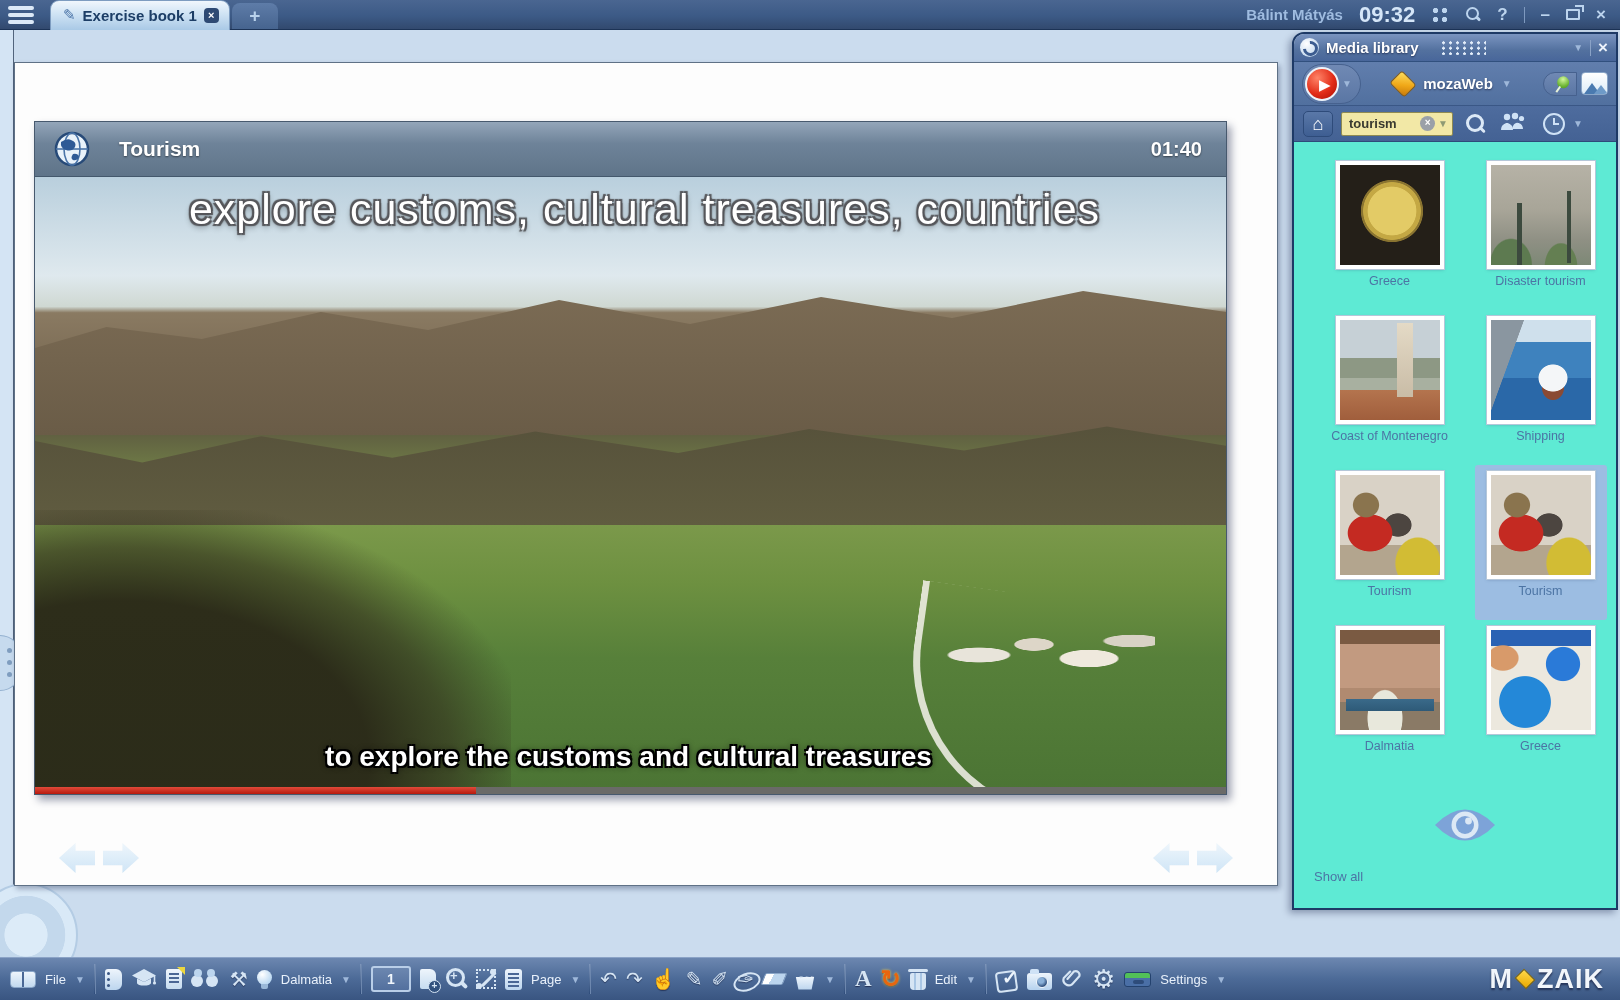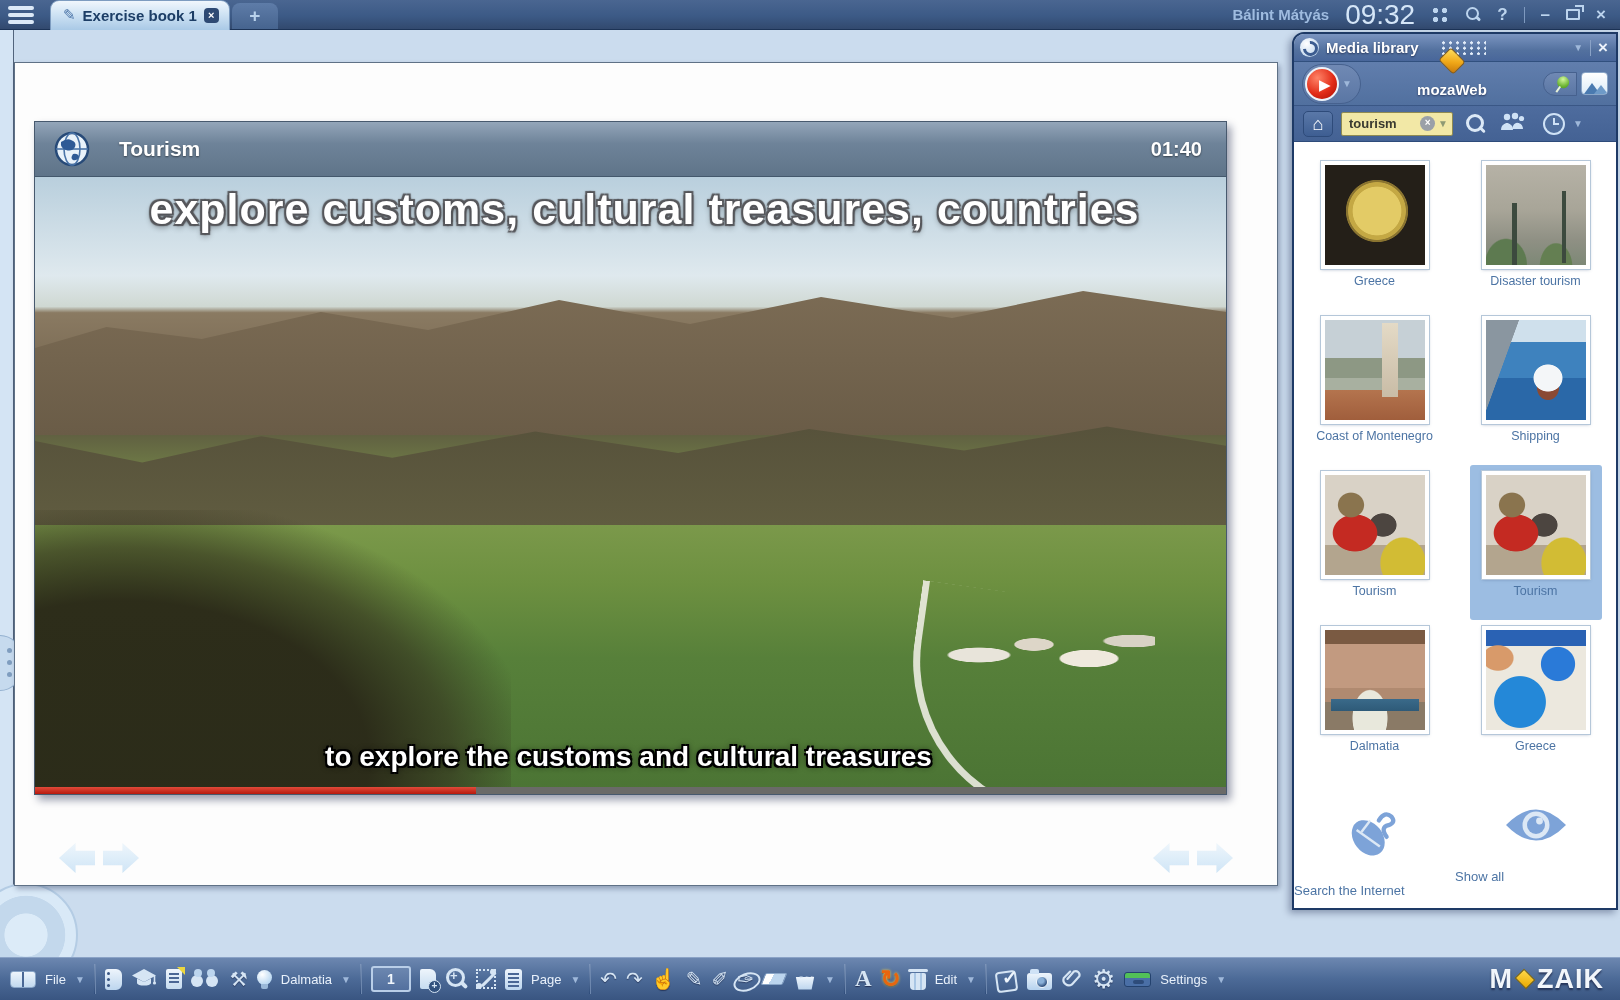--- a/index.html
+++ b/index.html
@@ -19,21 +19,21 @@
     border:1px solid #7d9cc0; border-bottom:none; border-radius:9px 9px 0 0; }
   .tab-title { font-size:15px; font-weight:bold; color:#1d3e66; }
   .tab-pencil { color:#4a74a8; font-size:15px; }
   .tab-close { width:15px; height:15px; border-radius:4px; background:#2e4a74; color:#fff;
     font-size:11px; font-weight:bold; text-align:center; line-height:14px; cursor:pointer; }
   .tab-plus { width:46px; height:26px; margin-left:2px; border-radius:8px 8px 0 0;
     background:linear-gradient(#5e7ca8,#46648f); color:#b9d2ec; font-size:19px; font-weight:bold;
     text-align:center; line-height:25px; align-self:flex-end; cursor:pointer; }
   .tb-right { margin-left:auto; display:flex; align-items:center; gap:16px; padding-right:14px; }
   .user-name { color:#9fbce0; font-size:15px; font-weight:bold; }
-  .clock { color:#d5e6f8; font-size:28px; font-weight:normal; }
+  .clock { color:#d5e6f8; font-size:22px; font-weight:bold; }
   .tbico { color:#bcd4ee; font-size:17px; font-weight:bold; cursor:pointer; line-height:1; }
   .dotgrid { width:18px; height:18px; background-image:radial-gradient(#bcd4ee 2.6px, transparent 2.9px);
     background-size:9px 9px; cursor:pointer; }
   .mag { position:relative; width:16px; height:16px; display:inline-block; cursor:pointer; }
   .mag::before { content:""; position:absolute; left:1px; top:0; width:9px; height:9px;
     border:2.5px solid #bcd4ee; border-radius:50%; }
   .mag::after { content:""; position:absolute; left:10px; top:10px; width:6px; height:3px;
     background:#bcd4ee; border-radius:2px; transform:rotate(45deg); }
   .vsep-t { width:1px; height:16px; background:#7e99bf; }
   .rest { position:relative; width:14px; height:11px; border:2px solid #bcd4ee; border-radius:1px; cursor:pointer; }
@@ -79,21 +79,21 @@
     background:radial-gradient(ellipse at 18% 88%, rgba(42,40,24,.95) 0 45%, rgba(52,50,30,.65) 60%, rgba(52,50,30,0) 75%); }
   .hamlet { position:absolute; right:6%; bottom:18%; width:220px; height:70px;
     background:
       radial-gradient(ellipse at 20% 60%, #e8e4da 0 12%, transparent 13%),
       radial-gradient(ellipse at 45% 45%, #ddd6c8 0 11%, transparent 12%),
       radial-gradient(ellipse at 70% 65%, #efe9dd 0 13%, transparent 14%),
       radial-gradient(ellipse at 90% 40%, #d8d2c4 0 10%, transparent 11%); }
   .road { position:absolute; right:-40px; bottom:-30px; width:360px; height:220px;
     border:7px solid rgba(245,243,235,.85); border-right:none; border-top:none; border-radius:0 0 0 160px; transform:rotate(8deg); }
   .overlay-title { position:absolute; left:0; right:0; top:8px; text-align:center;
-    font-size:43px; font-weight:bold; color:#fff; letter-spacing:1px;
+    font-size:43px; font-weight:normal; color:#fff; letter-spacing:1px;
     text-shadow:-2px -2px 1px #55565a, 2px -2px 1px #55565a, -2px 2px 1px #55565a, 2px 2px 1px #55565a, 0 3px 6px rgba(0,0,0,.45);margin-left:28px; }
   .subs { position:absolute; left:0; right:4px; bottom:18px; text-align:center; }
   .subs div { font-size:28px; font-weight:bold; color:#fff; line-height:38px;
     text-shadow:-2px -2px 0 #000, 2px -2px 0 #000, -2px 2px 0 #000, 2px 2px 0 #000, 0 0 7px #000; }
   .vprog { position:absolute; left:0; right:0; bottom:0; height:7px; background:#6a6a68; }
   .vprog-fill { height:100%; background:linear-gradient(#e04a3a,#b81a0e); }
 
   
   .nav { position:absolute; bottom:12px; display:flex; gap:8px; }
   .nav.left { left:44px; } .nav.right { right:44px; }
@@ -121,21 +121,21 @@
 
   .ml-rowA { height:44px; background:linear-gradient(#617ead,#51709f);
     border-bottom:1px solid #3a5786; display:flex; align-items:center; padding:0 8px; }
   .playpill { display:flex; align-items:center; gap:3px; background:linear-gradient(#7089b4,#5a76a4);
     border-radius:20px; padding:2px 8px 2px 2px; border:1px solid #46618e; cursor:pointer; }
   .playbtn { position:relative; width:34px; height:34px; border-radius:50%;
     background:radial-gradient(circle at 35% 30%, #ff8468, #e22c18 55%, #a80e04);
     border:2px solid #edf3fa; }
   .playbtn span { position:absolute; left:12px; top:7px; color:#fff; font-size:15px; }
   .dd { color:#9fb8da; font-size:10px; }
-  .ml-center { display:flex; align-items:center; gap:9px; margin:0 auto; cursor:pointer;flex-direction:column; }
+  .ml-center { display:flex; align-items:center; gap:9px; margin:0 auto; cursor:pointer; }
   .diam { width:22px; height:22px; border-radius:4px; transform:rotate(45deg) scale(.95,.8);
     background:linear-gradient(135deg,#ffdf5e,#f0a818 55%,#c87808); border:1px solid #8a5c10; }
   .mweb { font-size:15px; font-weight:bold; color:#fff; text-shadow:0 1px 2px rgba(0,0,30,.5); }
   .pinpill { display:flex; align-items:center; background:linear-gradient(#7089b4,#5a76a4);
     border-radius:16px 0 0 16px; padding:3px 6px 3px 10px; border:1px solid #46618e; cursor:pointer; }
   .pin { position:relative; width:16px; height:16px; transform:rotate(35deg); }
   .pin::before { content:""; position:absolute; left:2px; top:0; width:12px; height:12px; border-radius:50%;
     background:radial-gradient(circle at 35% 30%, #d2f89c, #6cb434 60%, #3f8818); }
   .pin::after { content:""; position:absolute; left:7px; top:11px; width:2px; height:7px; background:#e8f2d8; }
   .pic { position:relative; width:27px; height:23px; border-radius:4px; margin-left:4px; cursor:pointer;
@@ -157,21 +157,21 @@
   .searchbox .dd { color:#8f9a74; }
   .mag.lg { width:20px; height:20px; margin-left:4px; }
   .mag.lg::before { width:12px; height:12px; border-color:#dce9f7; border-width:3px; }
   .mag.lg::after { left:13px; top:14px; width:8px; background:#dce9f7; }
   .people { margin-left:6px; cursor:pointer; }
   .clk { position:relative; width:22px; height:22px; border-radius:50%; border:2.5px solid #cfe2f6;
     background:#51709f; margin-left:8px; cursor:pointer; }
   .clk::before { content:""; position:absolute; left:8px; top:3px; width:2px; height:7px; background:#cfe2f6; }
   .clk::after { content:""; position:absolute; left:8px; top:8px; width:6px; height:2px; background:#cfe2f6; }
 
-  .ml-body { flex:1; background:#ffffff; padding-top:13px; overflow:hidden; }
+  .ml-body { flex:1; background:#5eead4; padding-top:13px; overflow:hidden;padding-left:20px; }
   .grid { display:grid; grid-template-columns:1fr 1fr; grid-auto-rows:155px; justify-items:center; }
   .cell { width:132px; text-align:center; padding-top:6px; border-radius:3px; cursor:pointer; }
   .cell.selected { background:#9cbde2; }
   .timg { width:108px; height:108px; margin:0 auto; border:4px solid #fff; outline:1px solid #b5c7d9;
     box-shadow:0 1px 3px rgba(60,90,130,.35); }
   .tlabel { margin-top:5px; font-size:12.5px; color:#4c74a4; }
 
   .t-coin { background:radial-gradient(circle at 52% 46%, #e3cb66 0 32%, #c4a844 33% 38%, #8a7430 39% 41%, #241f18 42%),
     linear-gradient(#2c2820,#1c1a14); }
   .t-cranes { background:
@@ -459,29 +459,20 @@
             <div class="tlabel">Dalmatia</div>
           </div>
           <div class="cell">
             <div class="timg t-santorini"></div>
             <div class="tlabel">Greece</div>
           </div>
         </div>
 
         <div class="ml-foot">
           <div class="foot-item">
-            <svg width="62" height="58" viewBox="0 0 64 60">
-              <ellipse cx="25" cy="36" rx="15" ry="20" transform="rotate(-38 25 36)" fill="#7da3d8"></ellipse>
-              <line x1="13" y1="28" x2="37" y2="45" stroke="#dce8f5" stroke-width="2.5"></line>
-              <line x1="27" y1="18" x2="18" y2="30" stroke="#dce8f5" stroke-width="2.5"></line>
-              <path d="M36 18 q6 -10 13 -4 q5 6 -3 9 q-9 2 -2 12" fill="none" stroke="#7da3d8" stroke-width="4.5" stroke-linecap="round"></path>
-            </svg>
-            <div class="foot-label">Search the Internet</div>
-          </div>
-          <div class="foot-item">
             <svg width="64" height="44" viewBox="0 0 64 42">
               <path d="M2 21 Q32 -10 62 21 Q32 52 2 21z" fill="#7da3d8"></path>
               <circle cx="32" cy="21" r="13.5" fill="#dce8f5"></circle>
               <circle cx="32" cy="21" r="9" fill="#7da3d8"></circle>
               <circle cx="35.5" cy="17" r="3.4" fill="#dce8f5"></circle>
             </svg>
             <div class="foot-label">Show all</div>
           </div>
         </div>
       </div>

